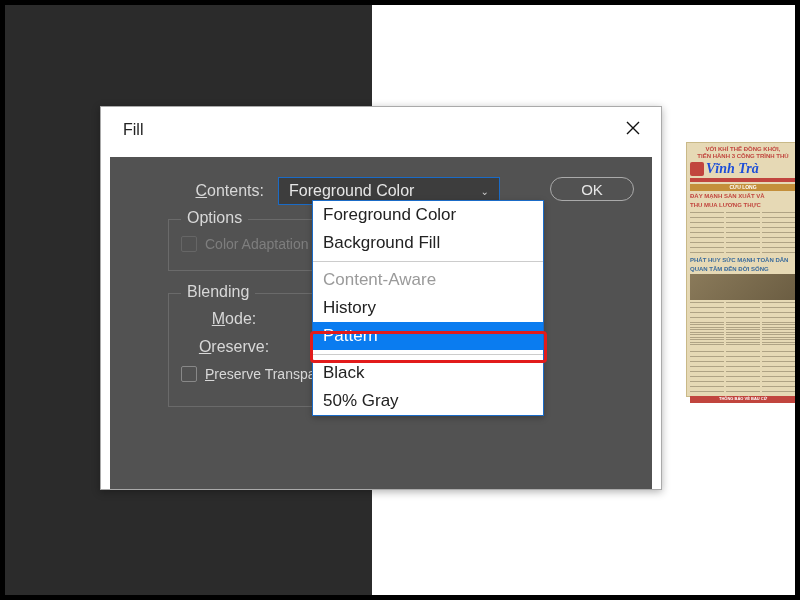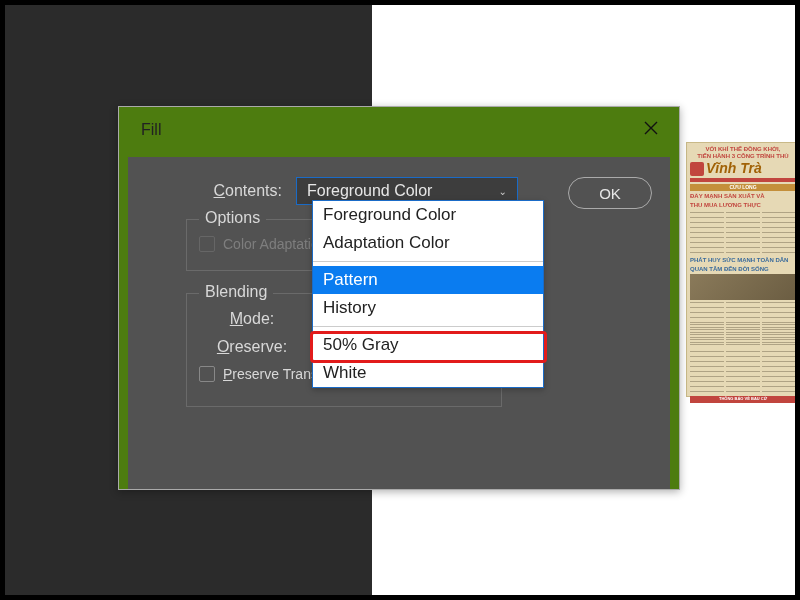--- a/index.html
+++ b/index.html
@@ -45,25 +45,25 @@
     gap: 2px;
     margin-top: 2px;
   }
   .newspaper .masthead .logo {
     width: 14px;
     height: 14px;
     background: #c1453e;
     border-radius: 2px;
   }
   .newspaper .masthead .title {
-    font-family: Liberation Sans, sans-serif;
+    font-family: Liberation Serif, serif;
     font-style: italic;
     font-weight: bold;
     font-size: 14px;
-    color: #a16207;
+    color: #1d4ed8;
   }
   .newspaper .bar {
     background: #c1453e;
     height: 4px;
     margin-top: 1px;
   }
   .newspaper .banner {
     background: #c48f3a;
     color: #fff;
     font-size: 5px;
@@ -94,25 +94,25 @@
     height: 45px;
   }
   .newspaper .photo {
     width: 100%;
     height: 26px;
     background: linear-gradient(135deg, #8a7a5a, #6b5d42);
     margin-top: 2px;
   }
   .dialog {
     position: absolute;
-    left: 118px;
+    left: 100px;
     top: 106px;
     width: 562px;
     height: 384px;
-    background: #4d7c0f;
+    background: #ffffff;
     border: 1px solid #aaa;
     box-shadow: 0 2px 8px rgba(0,0,0,0.3);
   }
   .dialog-titlebar {
     height: 46px;
     display: flex;
     align-items: center;
     justify-content: space-between;
     padding: 0 16px 0 22px;
     color: #222;
@@ -168,21 +168,21 @@
     color: #ccc;
   }
   .btn-col {
     position: absolute;
     right: 18px;
     top: 20px;
     width: 84px;
   }
   .pill-btn {
     width: 84px;
-    height: 32px;
+    height: 24px;
     border: 1px solid #aaa;
     border-radius: 16px;
     color: #e6e6e6;
     background: transparent;
     font-size: 15px;
     display: flex;
     align-items: center;
     justify-content: center;
     margin-bottom: 12px;
     cursor: pointer;
@@ -349,22 +349,23 @@
     </div>
 
     <div class="btn-col">
       <div class="pill-btn">OK</div>
     </div>
   </div>
 </div>
 
 <div class="dropdown" id="dropdown">
     <div class="opt">Foreground Color</div>
-    <div class="opt">Adaptation Color</div>
+    <div class="opt">Background Fill</div>
     <div class="sep"></div>
+    <div class="opt disabled-opt">Content-Aware</div>
+    <div class="opt">History</div>
     <div class="opt highlighted">Pattern</div>
-    <div class="opt">History</div>
     <div class="sep"></div>
+    <div class="opt">Black</div>
     <div class="opt">50% Gray</div>
-    <div class="opt">White</div>
   </div>
 <div class="highlight-ring"></div>
 <div class="frame"></div>
 
 </body></html>

